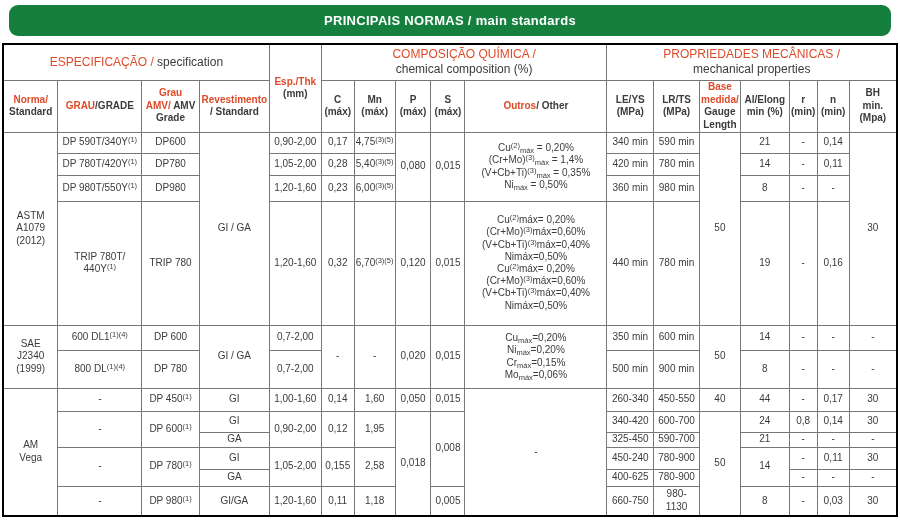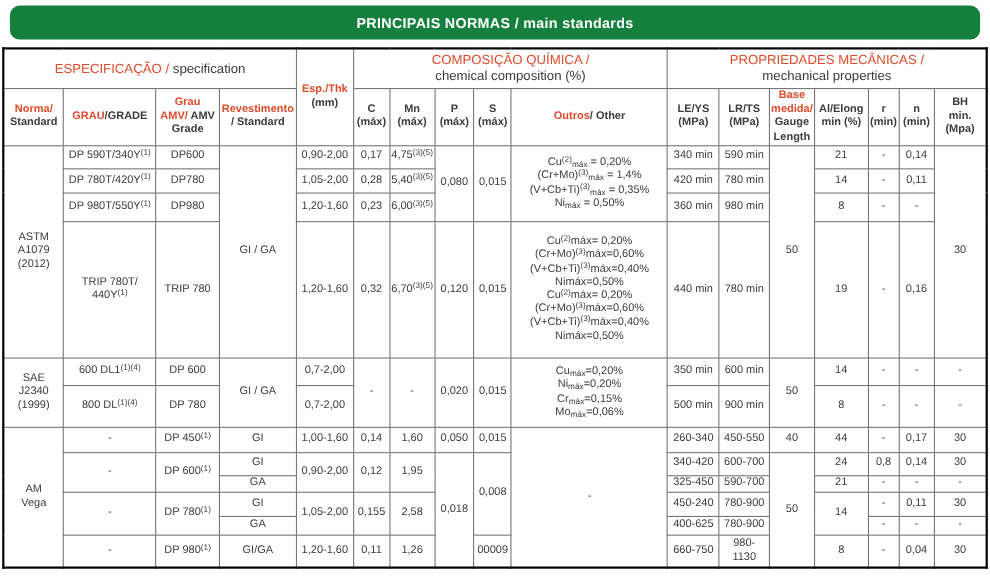--- a/index.html
+++ b/index.html
@@ -266,23 +266,23 @@
     <td>-</td>
     <td>-</td>
   </tr>
 
   <tr style="height:30px">
     <td>-</td>
     <td>DP 980<sup>(1)</sup></td>
     <td>GI/GA</td>
     <td>1,20-1,60</td>
     <td>0,11</td>
-    <td>1,26</td>
-    <td>00009</td>
+    <td>1,18</td>
+    <td>0,005</td>
     <td>660-750</td>
     <td>980-<br>1130</td>
     <td>8</td>
     <td>-</td>
-    <td>0,04</td>
+    <td>0,03</td>
     <td>30</td>
   </tr>
 </tbody>
   </table>
 
 </body></html>

